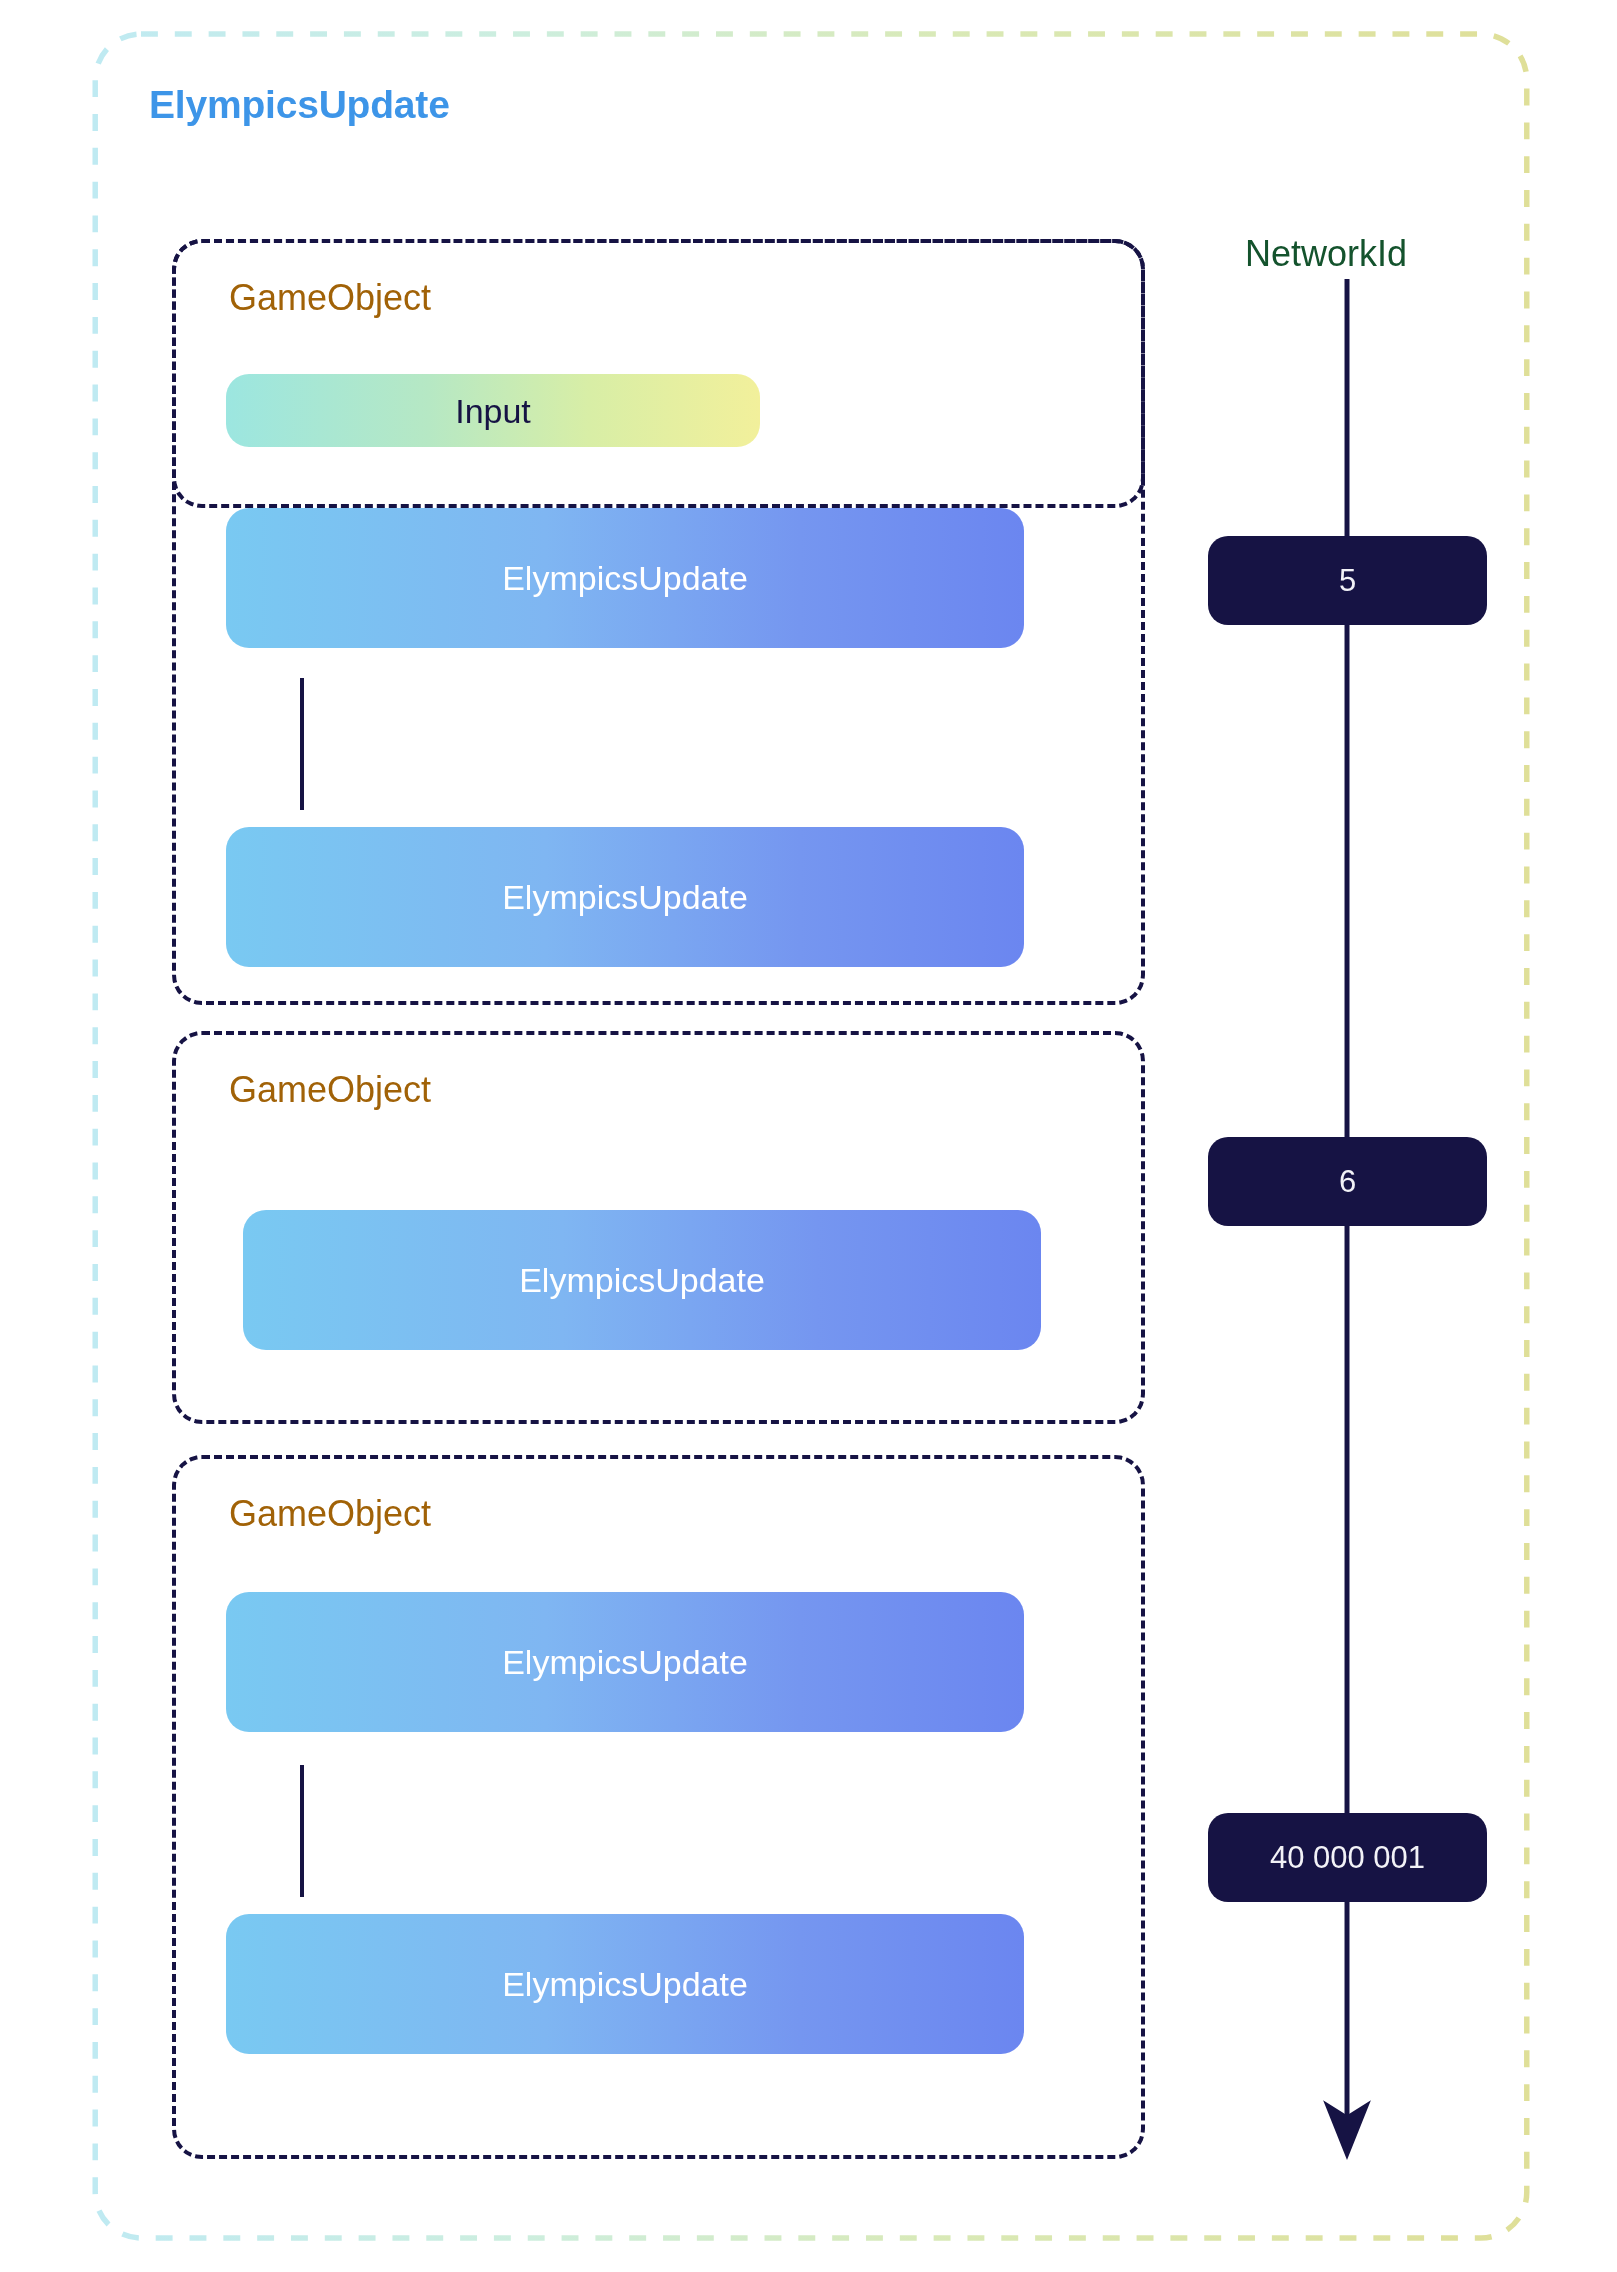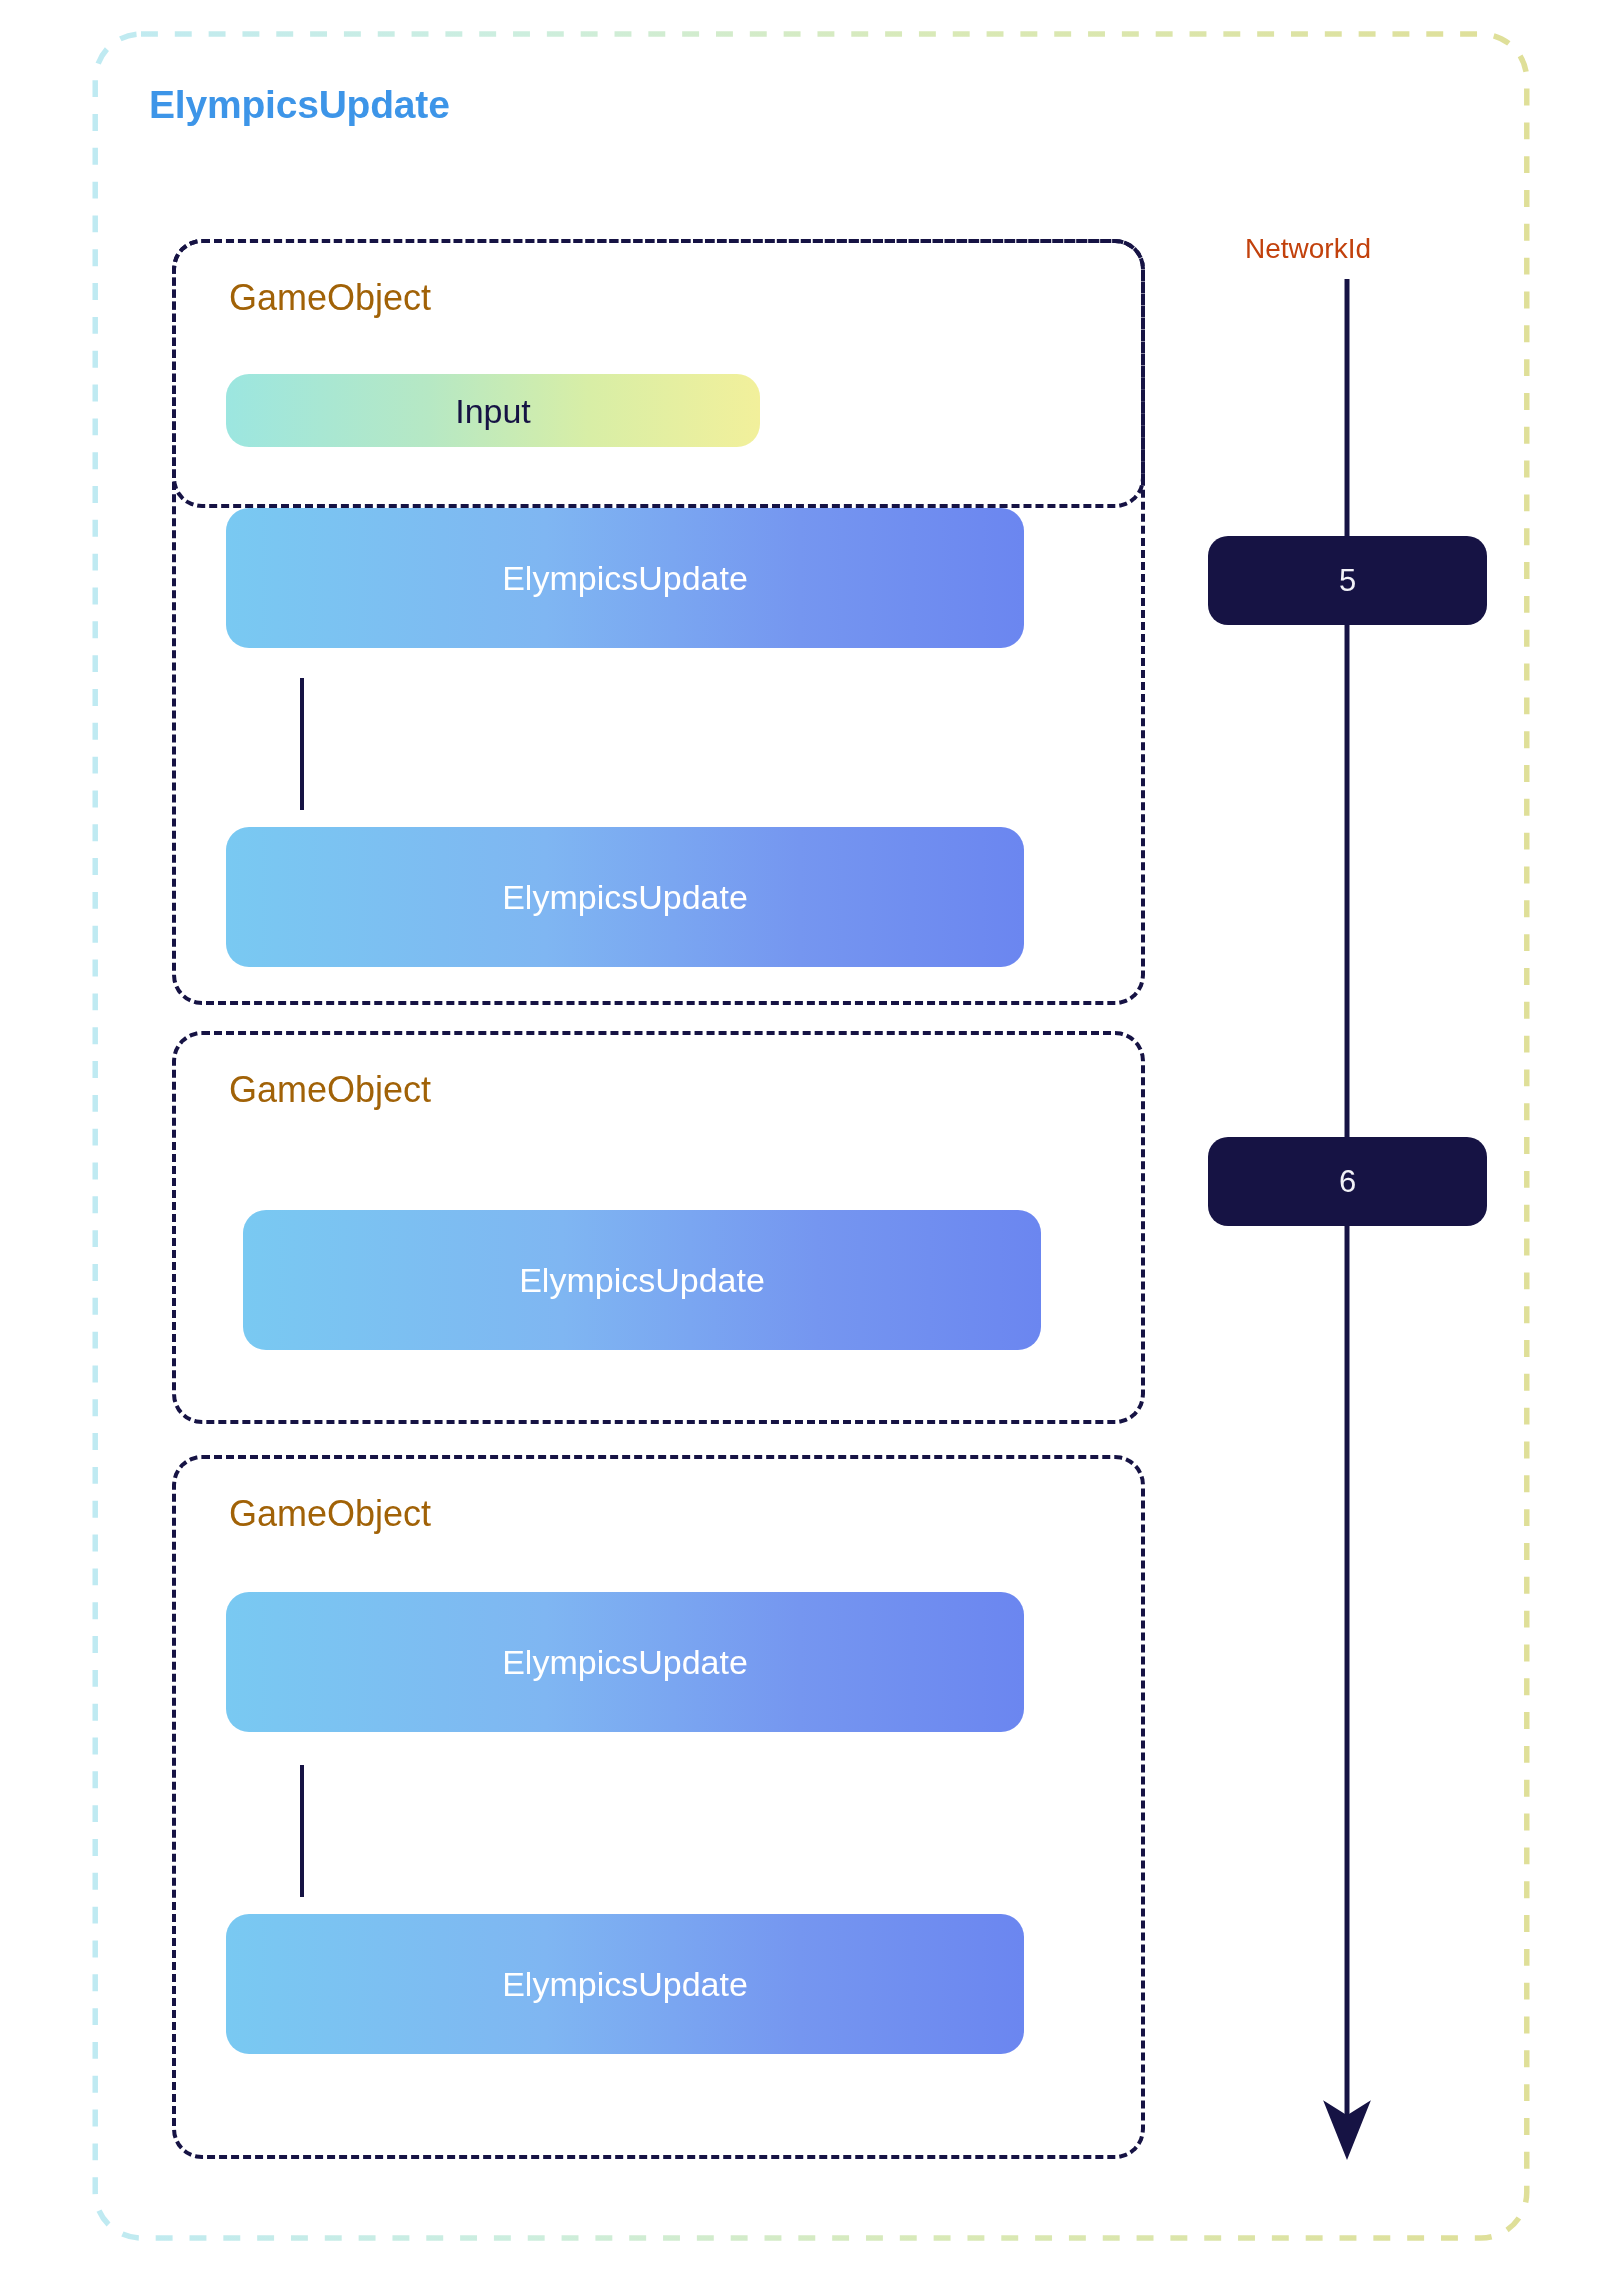--- a/index.html
+++ b/index.html
@@ -81,22 +81,22 @@
   
   .connector {
     position: absolute;
     width: 4px;
     background: #161344;
   }
 
   
   .networkid-label {
     position: absolute;
-    font-size: 28px;
-    color: #c2410c;
+    font-size: 36px;
+    color: #14532d;
     white-space: nowrap;
   }
   .timeline-svg {
     position: absolute;
     pointer-events: none;
   }
   .badge {
     position: absolute;
     box-sizing: border-box;
     background: #161344;
@@ -177,15 +177,18 @@
   </svg>
 
   <div class="badge" style="left:1208px; top:536px; width:279px; height:89px;">
     <span class="badge-label">5</span>
   </div>
 
   <div class="badge" style="left:1208px; top:1137px; width:279px; height:89px;">
     <span class="badge-label">6</span>
   </div>
 
+  <div class="badge" style="left:1208px; top:1813px; width:279px; height:89px;">
+    <span class="badge-label">40 000 001</span>
+  </div>
 
 </div>
 
 
 </body></html>

